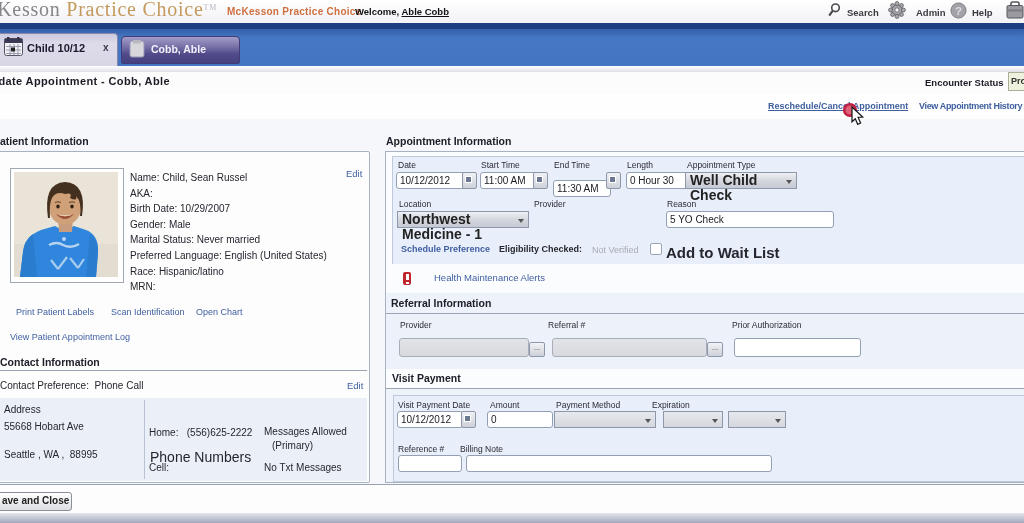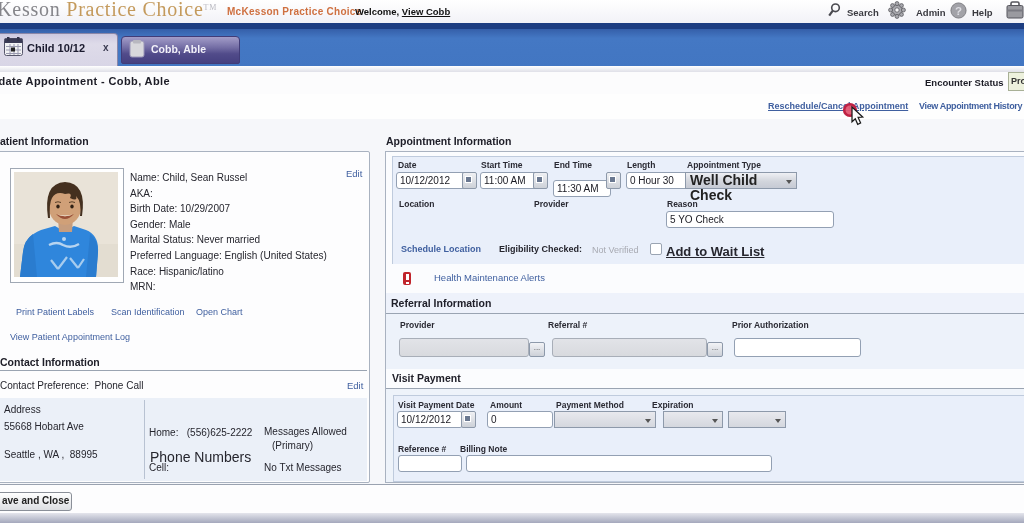--- a/index.html
+++ b/index.html
@@ -1,36 +1,36 @@
 <!DOCTYPE html>
 <html><head>
 <meta charset="utf-8">
 <style>
 html,body{margin:0;padding:0;}
 body{width:1024px;height:523px;overflow:hidden;font-family:"Liberation Sans",sans-serif;background:#fff;}
 #root{position:relative;width:1024px;height:523px;overflow:hidden;}
 .abs{position:absolute;}
-.lbl{font-size:8.5px;font-weight:bold;color:#2a2a33;}
+.lbl{font-size:8.5px;font-weight:normal;color:#2a2a33;}
 .inp{position:absolute;background:#fff;border:1px solid #93a0b3;border-radius:3px;font-size:10px;color:#1a1a22;padding:0 3px;line-height:15px;}
 .dis{background:linear-gradient(#e2e3e8,#d8dade);border:1px solid #a8aeb8;}
 .dd{position:absolute;border:1px solid #8d99aa;border-radius:0;background:linear-gradient(#eff0f4,#d2d5dc 55%,#c6cad4);font-size:14px;font-weight:bold;color:#222;}
 .dd .arr{position:absolute;right:4px;top:45%;width:0;height:0;border-left:3px solid transparent;border-right:3px solid transparent;border-top:4px solid #555;}
 .calbtn{position:absolute;width:13px;border:1px solid #8d99aa;border-radius:2px;background:linear-gradient(#f0f1f4,#cdd1d8);}
 .calbtn:after{content:"";position:absolute;left:2px;top:3px;width:7px;height:7px;background:#6a7890;box-shadow:inset 0 0 0 1px #fff;}
 .lnk{position:absolute;color:#3f5f9f;font-size:9.5px;}
 .sech{position:absolute;font-size:10.5px;font-weight:bold;color:#20202a;}
 </style>
 </head>
 <body>
 <div id="root">
 
   <div class="abs" style="left:0;top:0;width:1024px;height:23px;background:linear-gradient(#ffffff,#f2f2f7);"></div>
   <div class="abs" style="left:-31px;top:-2px;font-family:'Liberation Serif',serif;font-size:20px;color:#85858a;white-space:nowrap;letter-spacing:.75px;">McKesson <span style="color:#c49a5c;">Practice Choice</span><span style="font-size:8px;color:#b8b8c0;vertical-align:6px;">TM</span></div>
   <div class="abs" style="left:227px;top:6px;font-size:10px;font-weight:bold;color:#cf7040;letter-spacing:.28px;">McKesson Practice Choice</div>
-  <div class="abs" style="left:355px;top:6px;font-size:9.5px;font-weight:bold;color:#111;">Welcome, <span style="text-decoration:underline;">View Cobb</span></div>
+  <div class="abs" style="left:355px;top:6px;font-size:9.5px;font-weight:bold;color:#111;">Welcome, <span style="text-decoration:underline;">Able Cobb</span></div>
 
   <svg class="abs" style="left:826px;top:2px;" width="16" height="16" viewBox="0 0 16 16">
       <circle cx="9.5" cy="5.8" r="3.8" fill="none" stroke="#4a4a50" stroke-width="1.6"></circle>
       <line x1="6.8" y1="8.6" x2="3.2" y2="13.6" stroke="#4a4a50" stroke-width="2.2"></line>
     </svg>
   <div class="abs" style="left:847px;top:7px;font-size:9.5px;font-weight:bold;color:#3a3a40;">Search</div>
   <svg class="abs" style="left:888px;top:1px;" width="18" height="18" viewBox="0 0 18 18">
     <g fill="#a8a8ae" stroke="#5a5a60" stroke-width="0.8">
       <circle cx="9" cy="9" r="5.4"></circle>
       <g>
@@ -180,27 +180,28 @@
   <div class="inp" style="left:480px;top:172px;width:50px;height:15px;">11:00 AM</div>
   <div class="calbtn" style="left:533px;top:172px;height:15px;"></div>
   <div class="inp" style="left:553px;top:172px;width:50px;height:15px;margin-top:8px;">11:30 AM</div>
   <div class="calbtn" style="left:606px;top:172px;height:15px;"></div>
   <div class="inp" style="left:626px;top:172px;width:54px;height:15px;">0 Hour 30</div>
   <div class="dd" style="left:685px;top:172px;width:106px;height:15px;line-height:15px;padding-left:4px;">Well Child Check<span class="arr"></span></div>
 
   <div class="lbl abs" style="left:399px;top:199px;">Location</div>
   <div class="lbl abs" style="left:534px;top:199px;">Provider</div>
   <div class="lbl abs" style="left:667px;top:199px;">Reason</div>
+  <div class="dd" style="left:397px;top:211px;width:126px;height:15px;line-height:15px;padding-left:4px;">Northwest Medicine - 1<span class="arr"></span></div>
   <div class="inp" style="left:666px;top:211px;width:160px;height:15px;">5 YO Check</div>
 
-  <div class="lnk" style="left:401px;top:244px;font-weight:bold;font-size:9px;">Schedule Location</div>
+  <div class="lnk" style="left:401px;top:244px;font-weight:bold;font-size:9px;">Schedule Preference</div>
   <div class="abs" style="left:499px;top:244px;font-size:9px;font-weight:bold;color:#26262e;">Eligibility Checked:</div>
   <div class="abs" style="left:592px;top:245px;font-size:9px;color:#a8aab2;">Not Verified</div>
   <div class="abs" style="left:650px;top:243px;width:10px;height:10px;background:#fff;border:1px solid #9aa4b2;border-radius:2px;"></div>
-  <div class="abs" style="left:666px;top:244px;font-size:13px;font-weight:bold;color:#26262e;text-decoration:underline;">Add to Wait List</div>
+  <div class="abs" style="left:666px;top:244px;font-size:15px;font-weight:bold;color:#26262e;">Add to Wait List</div>
 
   <div class="abs" style="left:386px;top:264px;width:638px;height:29px;background:#fbfcfe;"></div>
   <div class="abs" style="left:386px;top:293px;width:638px;height:20px;background:#eef2fb;"></div>
   <div class="abs" style="left:403px;top:272px;width:8px;height:13px;background:#c0252c;border-radius:2px;"></div>
   <div class="abs" style="left:405.5px;top:274px;width:3px;height:6px;background:#fff;"></div>
   <div class="abs" style="left:405.5px;top:282px;width:3px;height:2px;background:#fff;"></div>
   <div class="lnk" style="left:434px;top:272px;">Health Maintenance Alerts</div>
 
   <div class="sech" style="left:391px;top:297px;">Referral Information</div>
   <div class="abs" style="left:386px;top:313px;width:638px;height:55px;background:#edf2fa;border-top:1px solid #9aa4b2;"></div>

